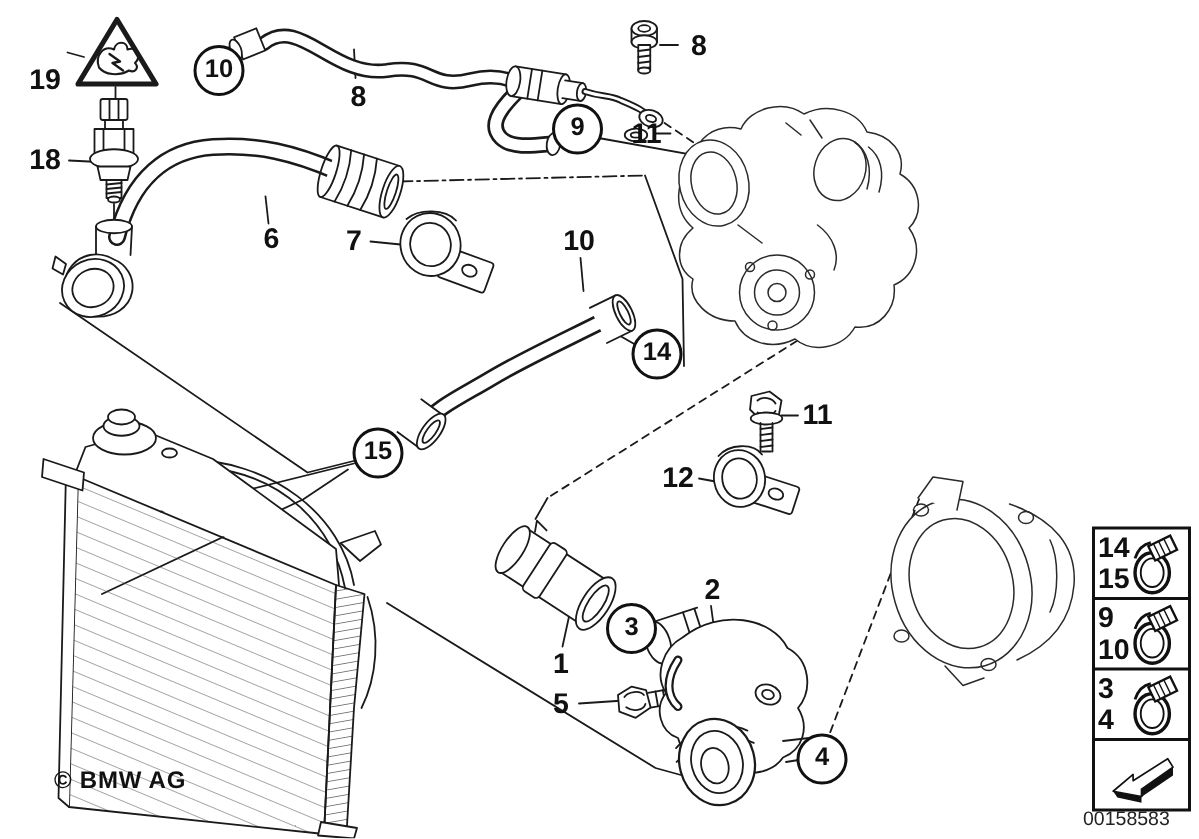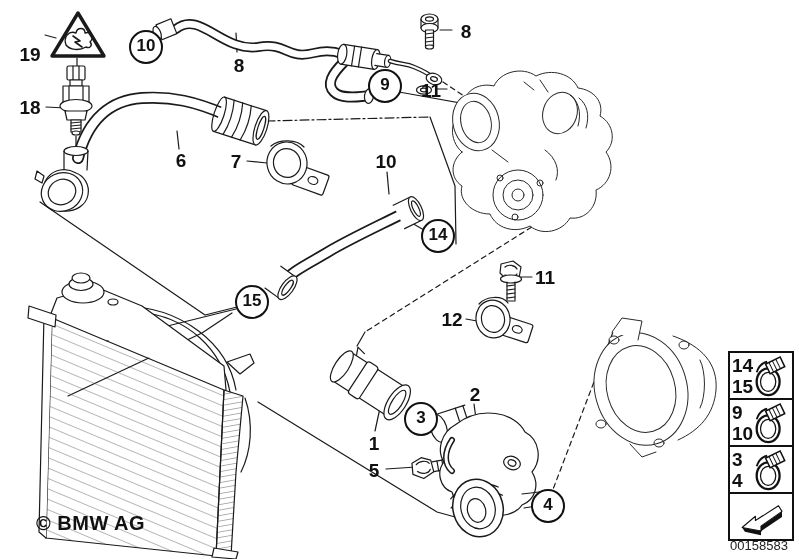--- a/index.html
+++ b/index.html
@@ -11,23 +11,23 @@
   .ccallout{position:absolute;transform:translate(-50%,-50%);width:30px;height:30px;
             border:2px solid #111;border-radius:50%;background:#fff;text-align:center;
             font-weight:bold;font-size:17px;line-height:28px;color:#111;cursor:pointer;}
   #legend{position:absolute;left:728px;top:351px;width:62px;height:186px;
           border:2px solid #111;display:flex;flex-direction:column;background:#fff;}
   .lrow{flex:1;display:flex;align-items:center;border-bottom:2px solid #111;position:relative;}
   .lrow:last-child{border-bottom:none;}
   .lnums{display:flex;flex-direction:column;justify-content:center;padding-left:2px;
          font-weight:bold;font-size:19px;line-height:21px;z-index:2;}
   .lclamp{position:absolute;right:0px;top:2px;}
-  #copyright{position:absolute;left:36px;top:512px;font-weight:bold;font-size:20px;
+  #copyright{position:absolute;left:36px;top:512px;font-weight:bold;font-size:16px;
              letter-spacing:0.5px;color:#111;}
-  #docnum{position:absolute;left:722px;top:538px;width:74px;text-align:center;
+  #docnum{position:absolute;left:722px;top:538px;width:74px;
           font-size:13px;color:#222;}
 </style>
 </head>
 <body>
 
 <div id="stage">
 
 <svg id="art" width="799" height="559" viewBox="0 0 799 559" fill="none" stroke="#1a1a1a" stroke-width="1.2" stroke-linecap="round" stroke-linejoin="round">
   <defs>
     <pattern id="fins" width="12" height="9.6" patternUnits="userSpaceOnUse" patternTransform="rotate(22.7)">

